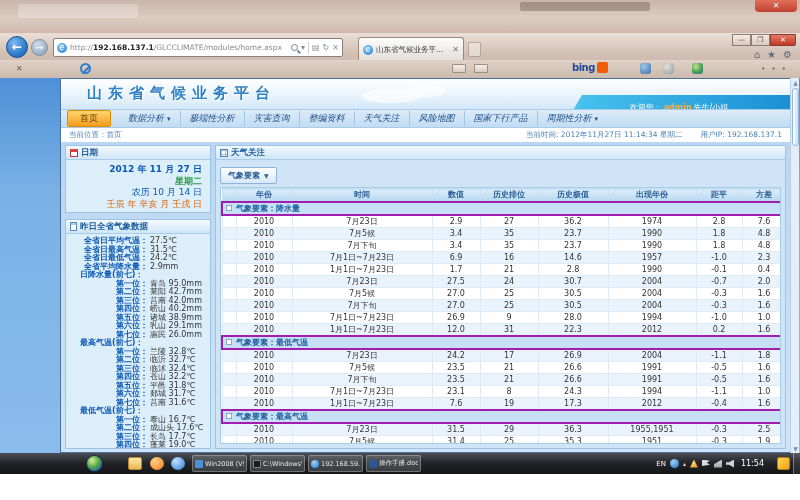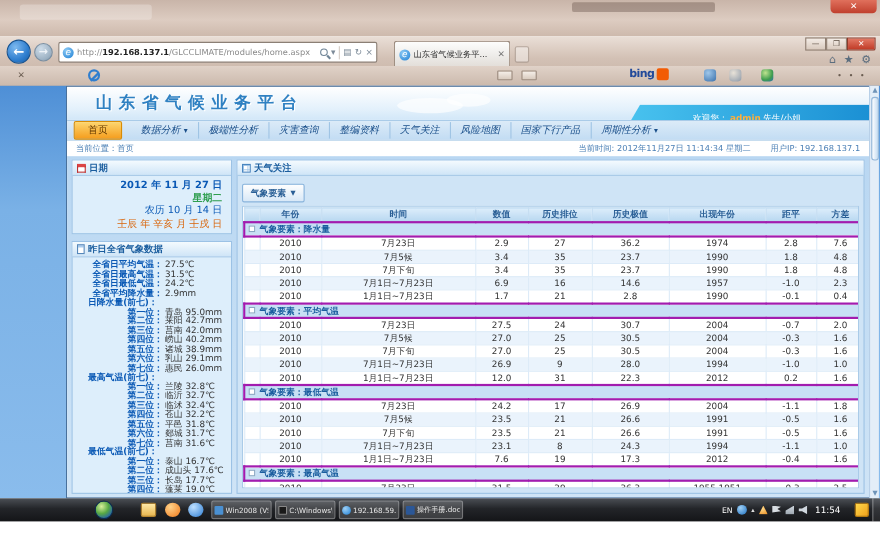--- a/index.html
+++ b/index.html
@@ -497,23 +497,20 @@
                     <td></td>
                     <td>2010</td>
                     <td>1月1日~7月23日</td>
                     <td>1.7</td>
                     <td>21</td>
                     <td>2.8</td>
                     <td>1990</td>
                     <td>-0.1</td>
                     <td>0.4</td>
                   </tr>
-                  <tr class="group-row">
-                    <td colspan="9"><span class="cb"></span><span>气象要素：平均气温</span></td>
-                  </tr>
                   <tr class="data-row">
                     <td></td>
                     <td>2010</td>
                     <td>7月23日</td>
                     <td>27.5</td>
                     <td>24</td>
                     <td>30.7</td>
                     <td>2004</td>
                     <td>-0.7</td>
                     <td>2.0</td>

